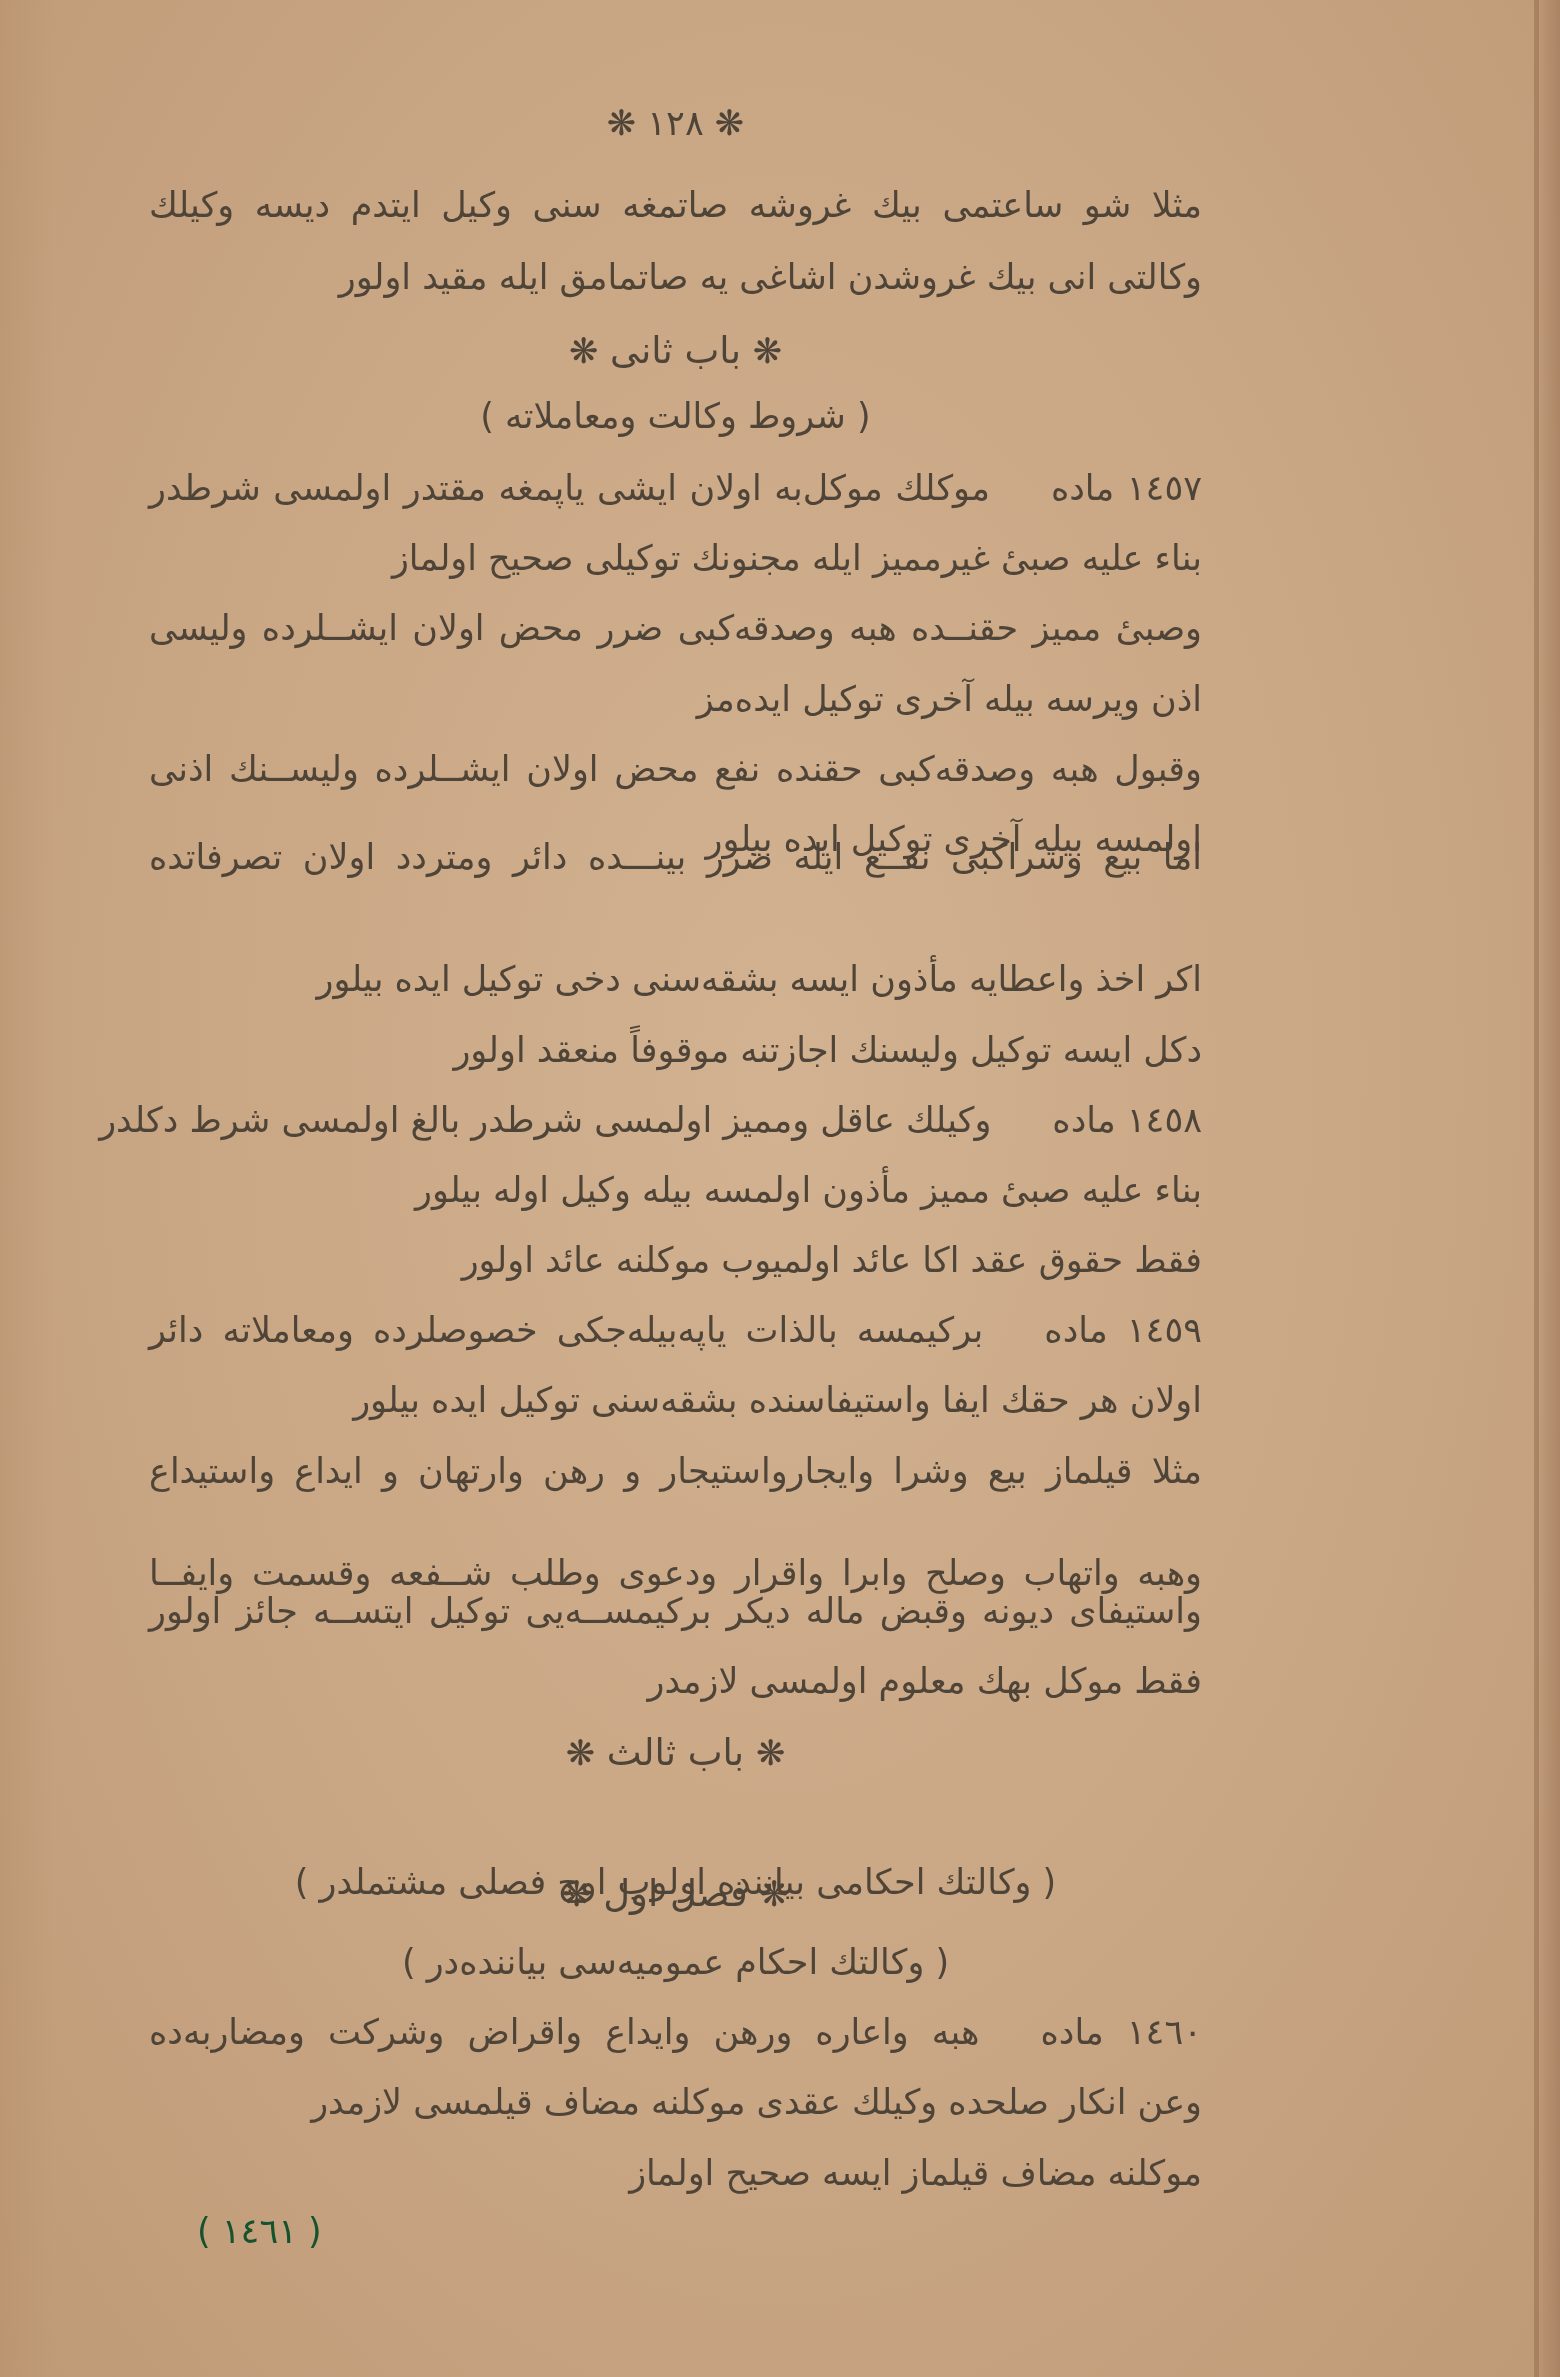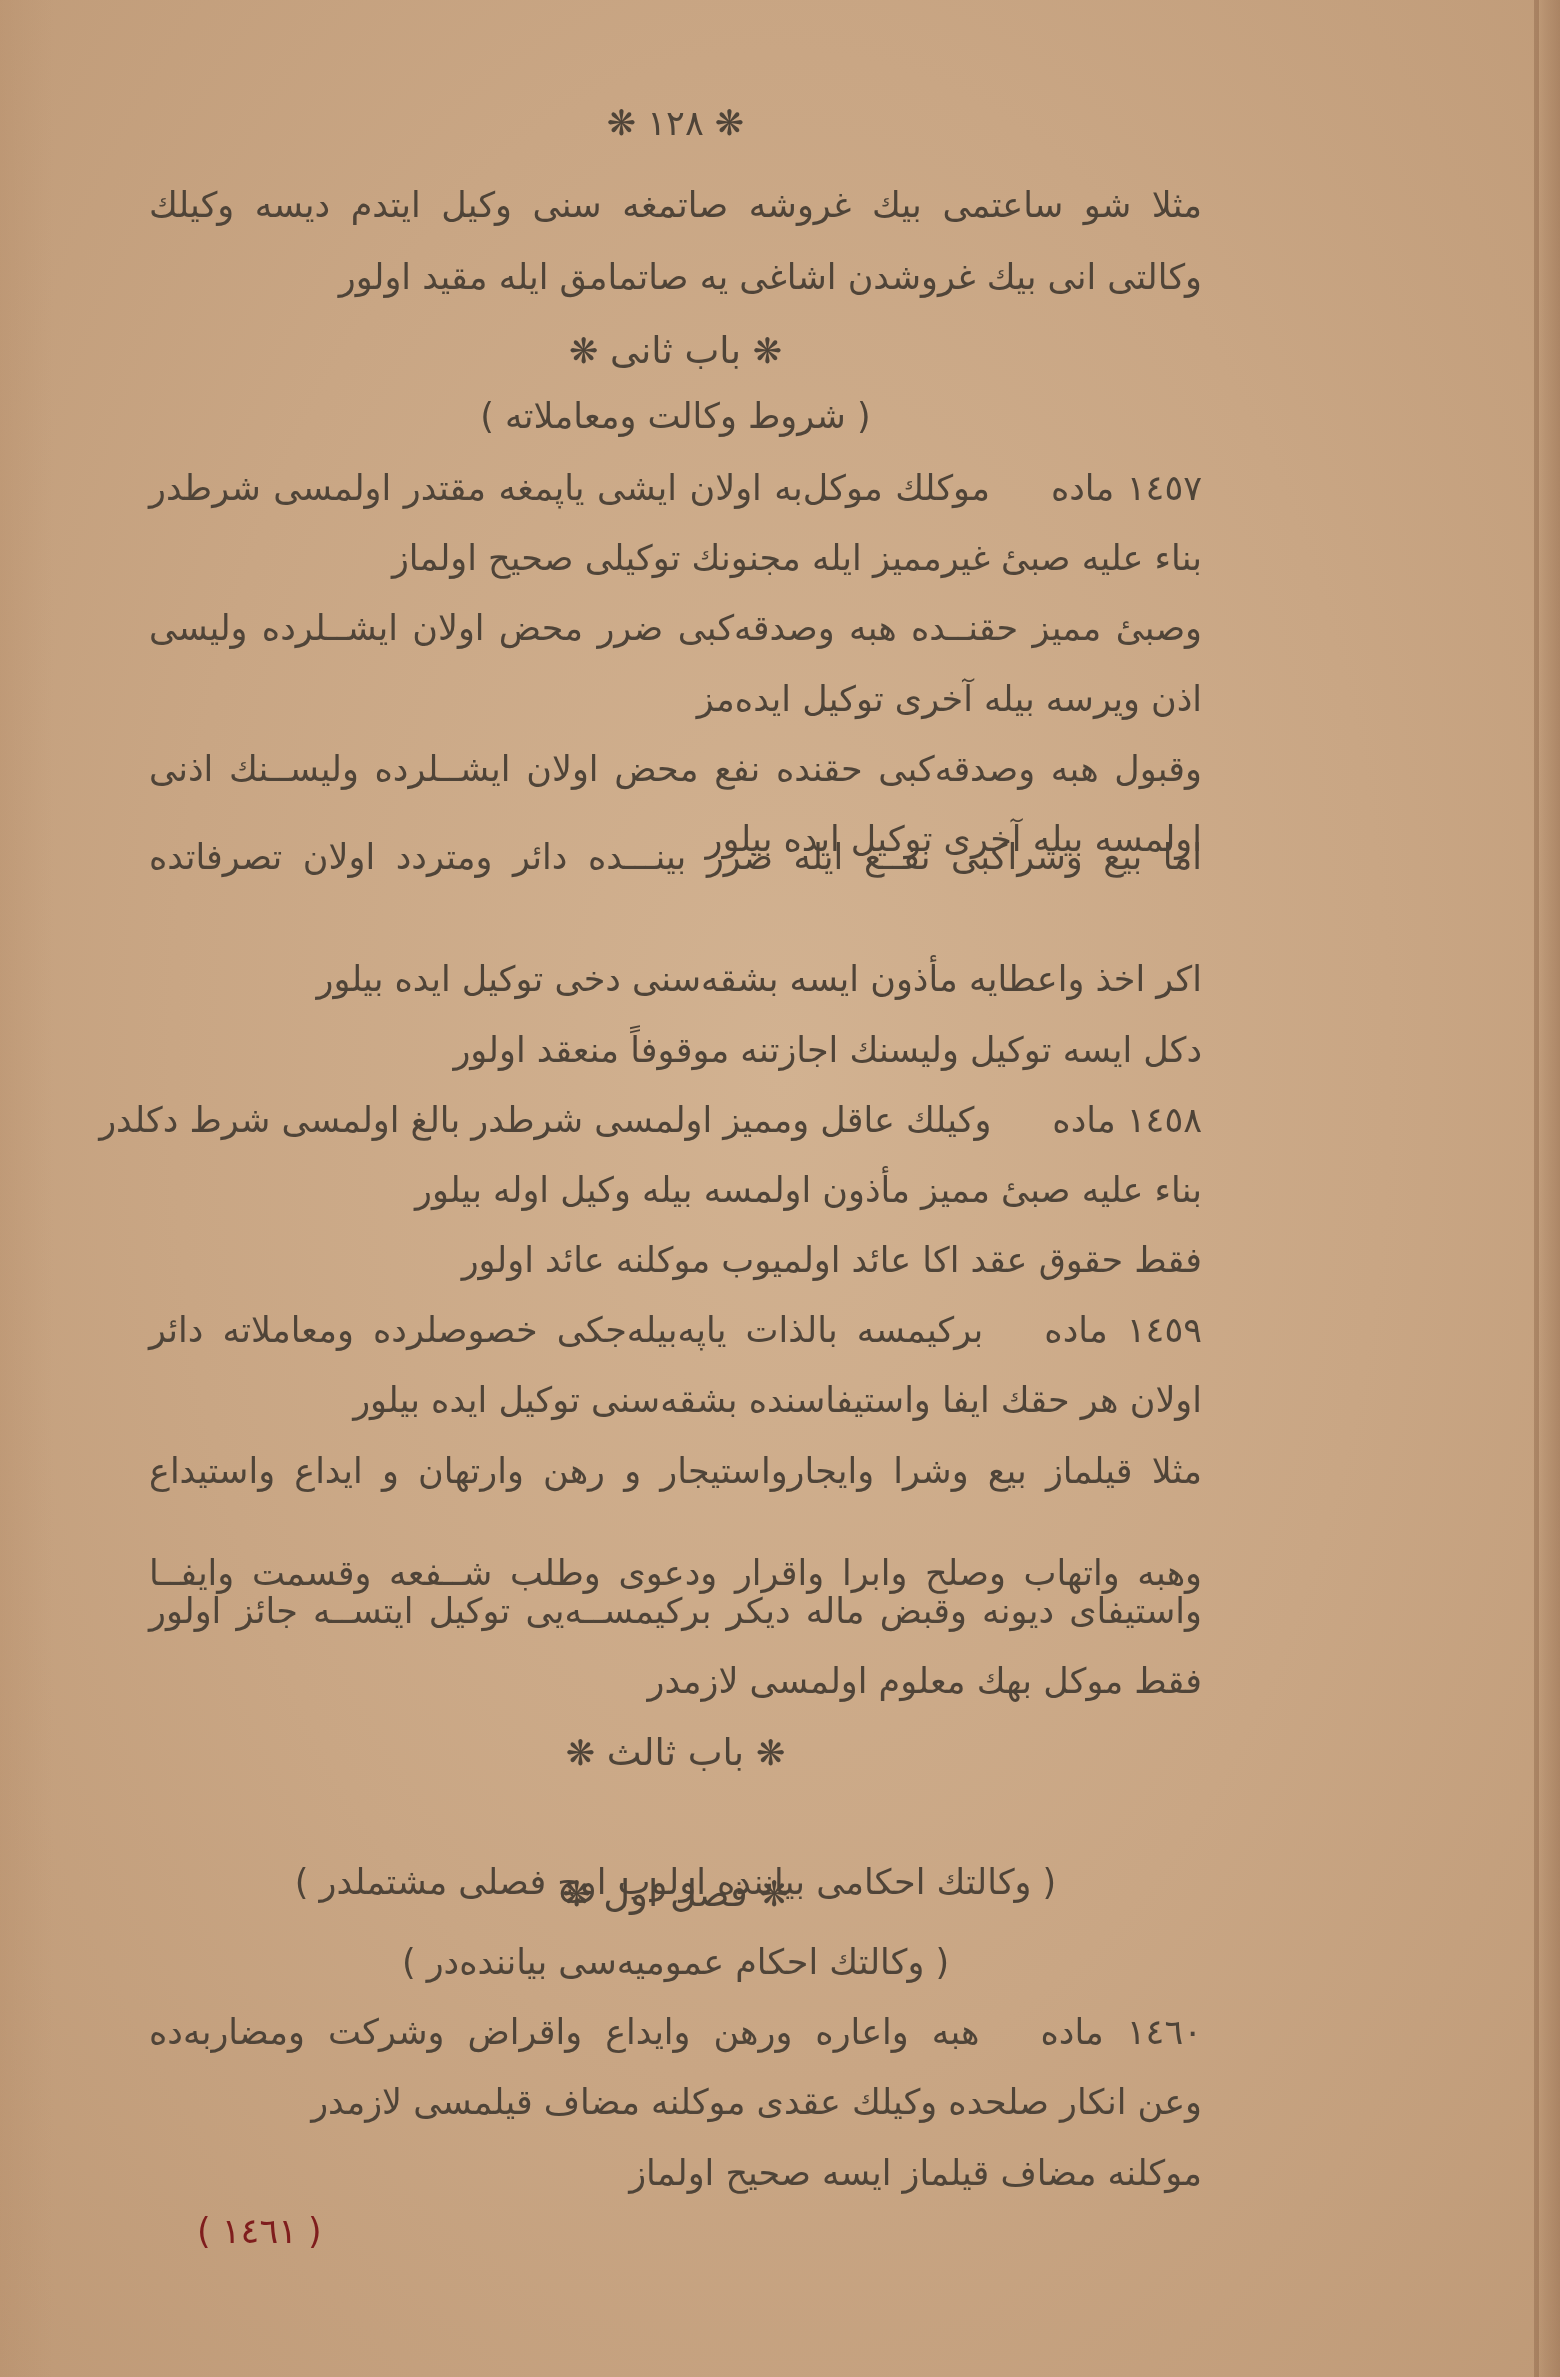--- a/index.html
+++ b/index.html
@@ -96,14 +96,14 @@
   <span class="star">❋</span>
 </div>
 <div class="text center" style="top:1945px;">( وكالتك احكام عمومیه‌سی بیانندەدر )</div>
 
 <div class="text full" style="top:2015px;">
   <span>١٤٦٠ ماده</span><span class="gap"></span><span>هبه واعاره ورهن وایداع واقراض وشركت ومضاربه‌ده</span>
 </div>
 <div class="text start" style="top:2085px;">وعن انكار صلحده وكیلك عقدی موكلنه مضاف قیلمسی لازمدر</div>
 <div class="text start" style="top:2156px;">موكلنه مضاف قیلماز ایسه صحیح اولماز</div>
 
-<div style="position:absolute; left:197px; top:2211px; color:#7f1d1d; font-family:'DejaVu Sans', sans-serif; font-size:35px; direction:rtl;">( ١٤٦١ )</div>
+<div style="position:absolute; left:197px; top:2211px; color:#14532d; font-family:'DejaVu Sans', sans-serif; font-size:35px; direction:rtl;">( ١٤٦١ )</div>
 
 
 </body></html>

